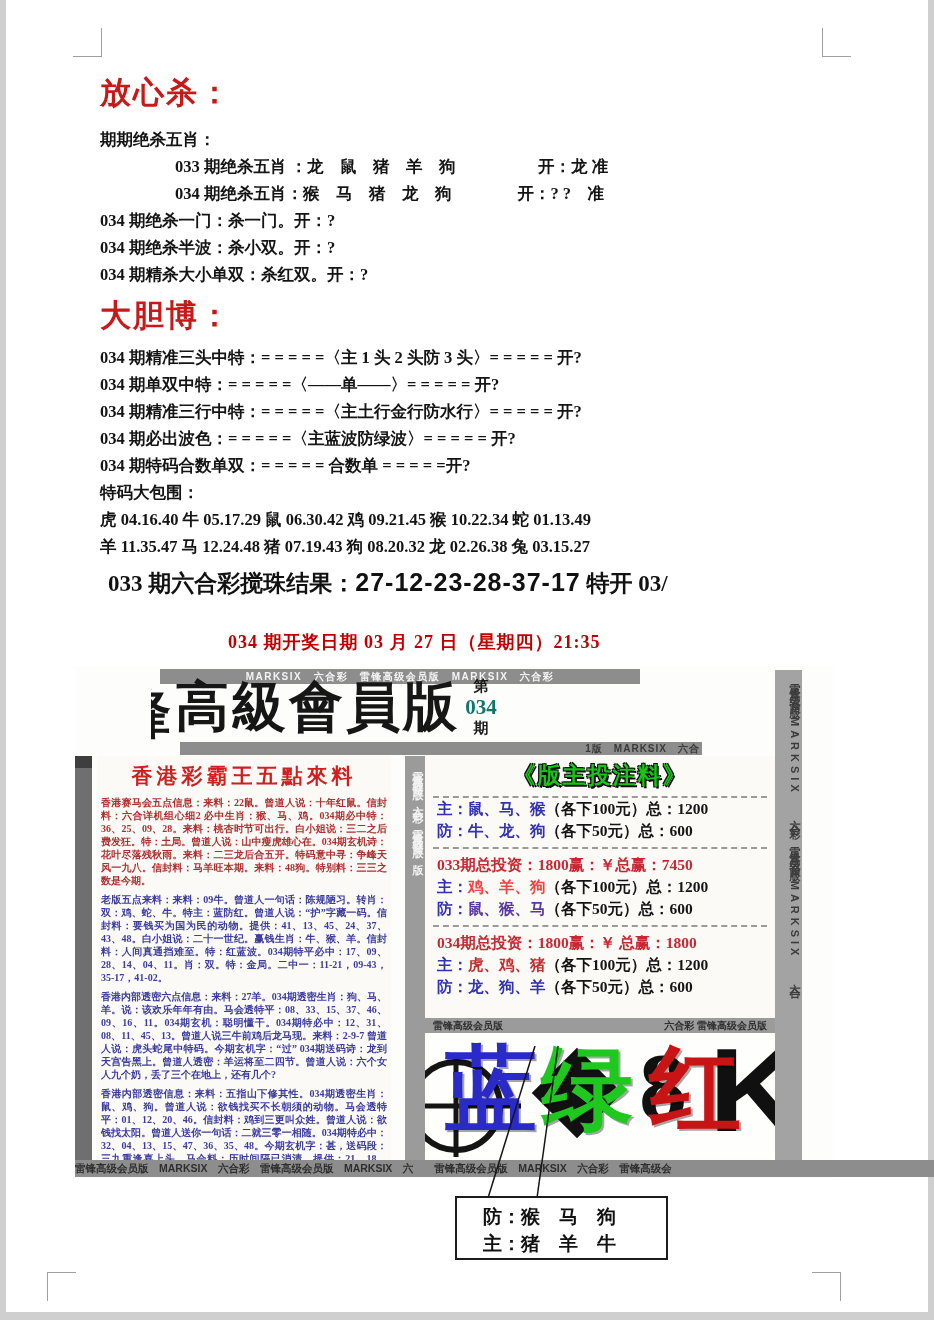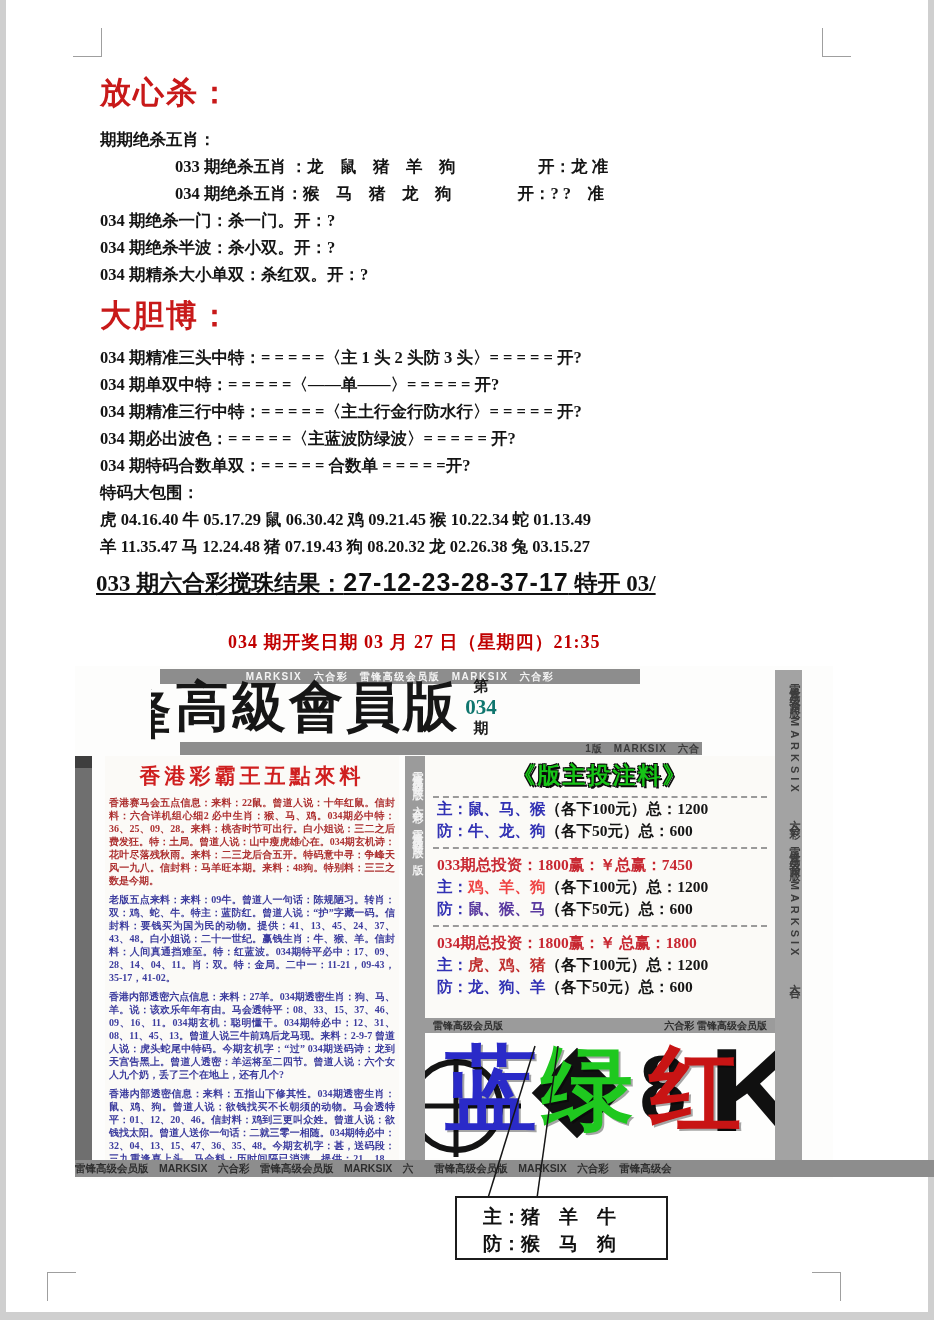--- a/index.html
+++ b/index.html
@@ -34,21 +34,21 @@
   .issue .i-num{font-size:21px;color:#0f766e;margin:3px 0;}
   .subbar{left:105px;top:76px;width:520px;height:13px;line-height:13px;text-align:right;
           color:#3a3a3a;font-size:10px;padding-right:2px;letter-spacing:1px;}
   .vstrip{writing-mode:vertical-rl;text-orientation:mixed;overflow:hidden;
           font-family:"Liberation Sans","DejaVu Sans",sans-serif;}
   .right-strip{left:700px;top:4px;width:27px;height:505px;background:#a3a3a3;color:#3c3c3c;
                font-size:11px;letter-spacing:4px;padding-top:4px;box-sizing:border-box;}
   .mid-strip{left:330px;top:90px;width:20px;height:404px;background:#9b9b9b;color:#f2f2f2;
              font-size:11px;letter-spacing:3px;padding-top:6px;box-sizing:border-box;}
   .left-strip{left:0;top:90px;width:17px;height:404px;background:#6f6f6f;border-top:12px solid #3e3e3e;box-sizing:border-box;}
-  .left-panel{left:30px;top:90px;width:294px;height:404px;background:#fbfaf7;overflow:hidden;}
+  .left-panel{left:22px;top:90px;width:294px;height:404px;background:#fbfaf7;overflow:hidden;}
   .lp-title{margin-top:6px;text-align:center;font-size:21px;letter-spacing:4px;color:#cf1f1f;}
   .lp-para{font-size:10px;line-height:13px;text-align:justify;margin:6px 4px 0 4px;}
   .lp-red{color:#ad3030;}
   .lp-blue{color:#3c3c9e;}
   .lp-stamps{margin-top:12px;text-align:center;color:#c2c2c2;font-size:10px;letter-spacing:2px;}
   .right-panel{left:350px;top:90px;width:350px;height:262px;background:#fbfaf7;overflow:hidden;}
   .rp-title{margin-top:4px;text-align:center;font-size:23px;letter-spacing:2px;color:#17c417;
             text-shadow:2px 2px 0 #0a0a0a,-1px -1px 0 #0a0a0a,1px -1px 0 #0a0a0a,-1px 1px 0 #0a0a0a;}
   .sep{border-top:2px dashed #9a9a9a;margin:5px 8px 0 8px;height:0;}
   .blk{padding:0 12px;font-size:15.5px;line-height:22px;}
@@ -100,21 +100,21 @@
   <div class="abs h-red" style="left:100px;top:295px;">大胆博：</div>
   <div class="abs dline" style="left:100px;top:347px;">034 期精准三头中特：= = = = =〈主 1 头 2 头防 3 头〉= = = = = 开?</div>
   <div class="abs dline" style="left:100px;top:374px;">034 期单双中特：= = = = =〈——单——〉= = = = = 开?</div>
   <div class="abs dline" style="left:100px;top:401px;">034 期精准三行中特：= = = = =〈主土行金行防水行〉= = = = = 开?</div>
   <div class="abs dline" style="left:100px;top:428px;">034 期必出波色：= = = = =〈主蓝波防绿波〉= = = = = 开?</div>
   <div class="abs dline" style="left:100px;top:455px;">034 期特码合数单双：= = = = = 合数单 = = = = =开?</div>
   <div class="abs dline" style="left:100px;top:482px;">特码大包围：</div>
   <div class="abs dline" style="left:100px;top:509px;">虎 04.16.40 牛 05.17.29 鼠 06.30.42 鸡 09.21.45 猴 10.22.34 蛇 01.13.49</div>
   <div class="abs dline" style="left:100px;top:536px;">羊 11.35.47 马 12.24.48 猪 07.19.43 狗 08.20.32 龙 02.26.38 兔 03.15.27</div>
 
-  <div class="abs result" style="left:96px;top:568px;text-decoration:underline;"><span>033 期六合彩搅珠结果：</span><span class="nums">27-12-23-28-37-17</span><span> 特开 03/</span></div>
+  <div class="abs result" style="left:108px;top:568px;"><span>033 期六合彩搅珠结果：</span><span class="nums">27-12-23-28-37-17</span><span> 特开 03/</span></div>
   <div class="abs ddate" style="left:228px;top:630px;">034 期开奖日期 03 月 27 日（星期四）21:35</div>
 
   <div class="abs scan">
     <div class="abs bar banner-top">MARKSIX　六合彩　雷锋高级会员版　MARKSIX　六合彩</div>
     <div class="abs mast-cut"><span>锋</span></div>
     <div class="abs masthead">高級會員版</div>
     <div class="abs issue">
       <div class="i-top">第</div>
       <div class="i-num">034</div>
       <div class="i-bot">期</div>
@@ -172,17 +172,17 @@
     </div>
 
     <div class="abs bar bottom-bar">雷锋高级会员版　MARKSIX　六合彩　雷锋高级会员版　MARKSIX　六　　雷锋高级会员版　MARKSIX　六合彩　雷锋高级会</div>
   </div>
 
   <svg class="abs callout-lines" viewBox="0 0 260 160">
     <line x1="95" y1="6" x2="48" y2="158" stroke="#161616" stroke-width="1.5"></line>
     <line x1="118" y1="6" x2="97" y2="158" stroke="#161616" stroke-width="1.5"></line>
   </svg>
   <div class="abs callout-box">
+    <div>防：猴　马　狗</div>
     <div>主：猪　羊　牛</div>
-    <div>防：猴　马　狗</div>
   </div>
 
 </div>
 
 </body></html>

